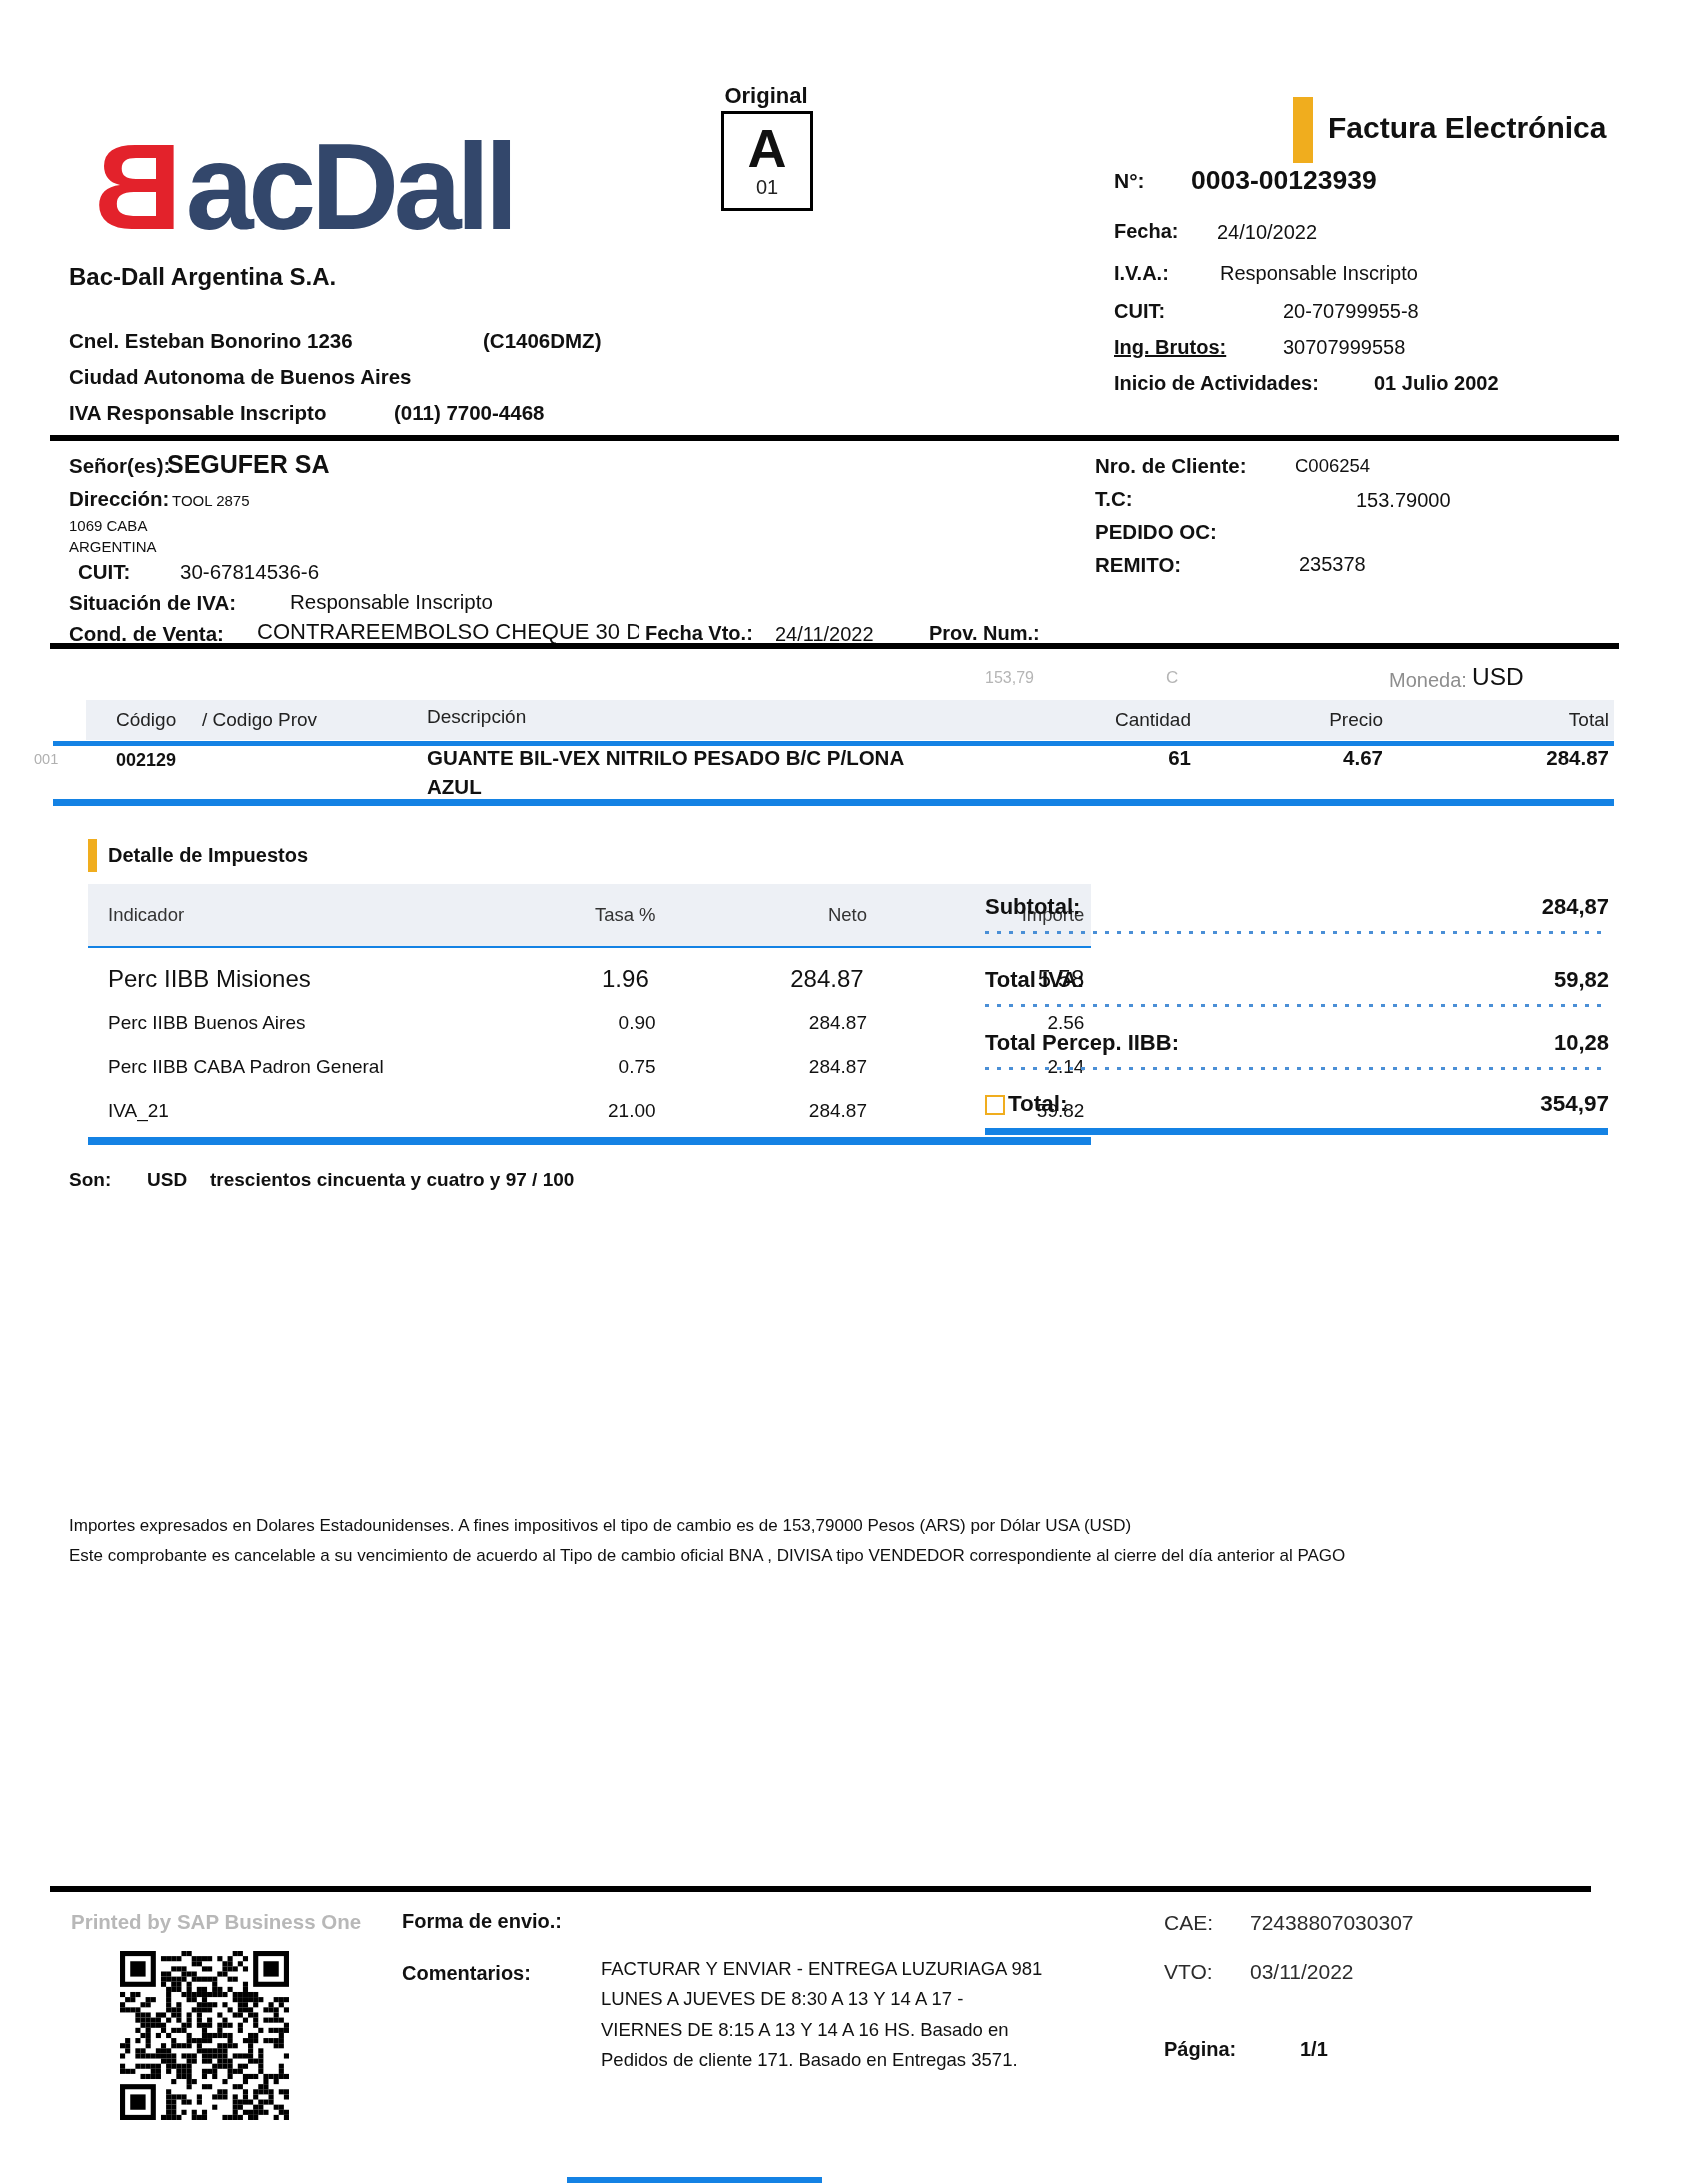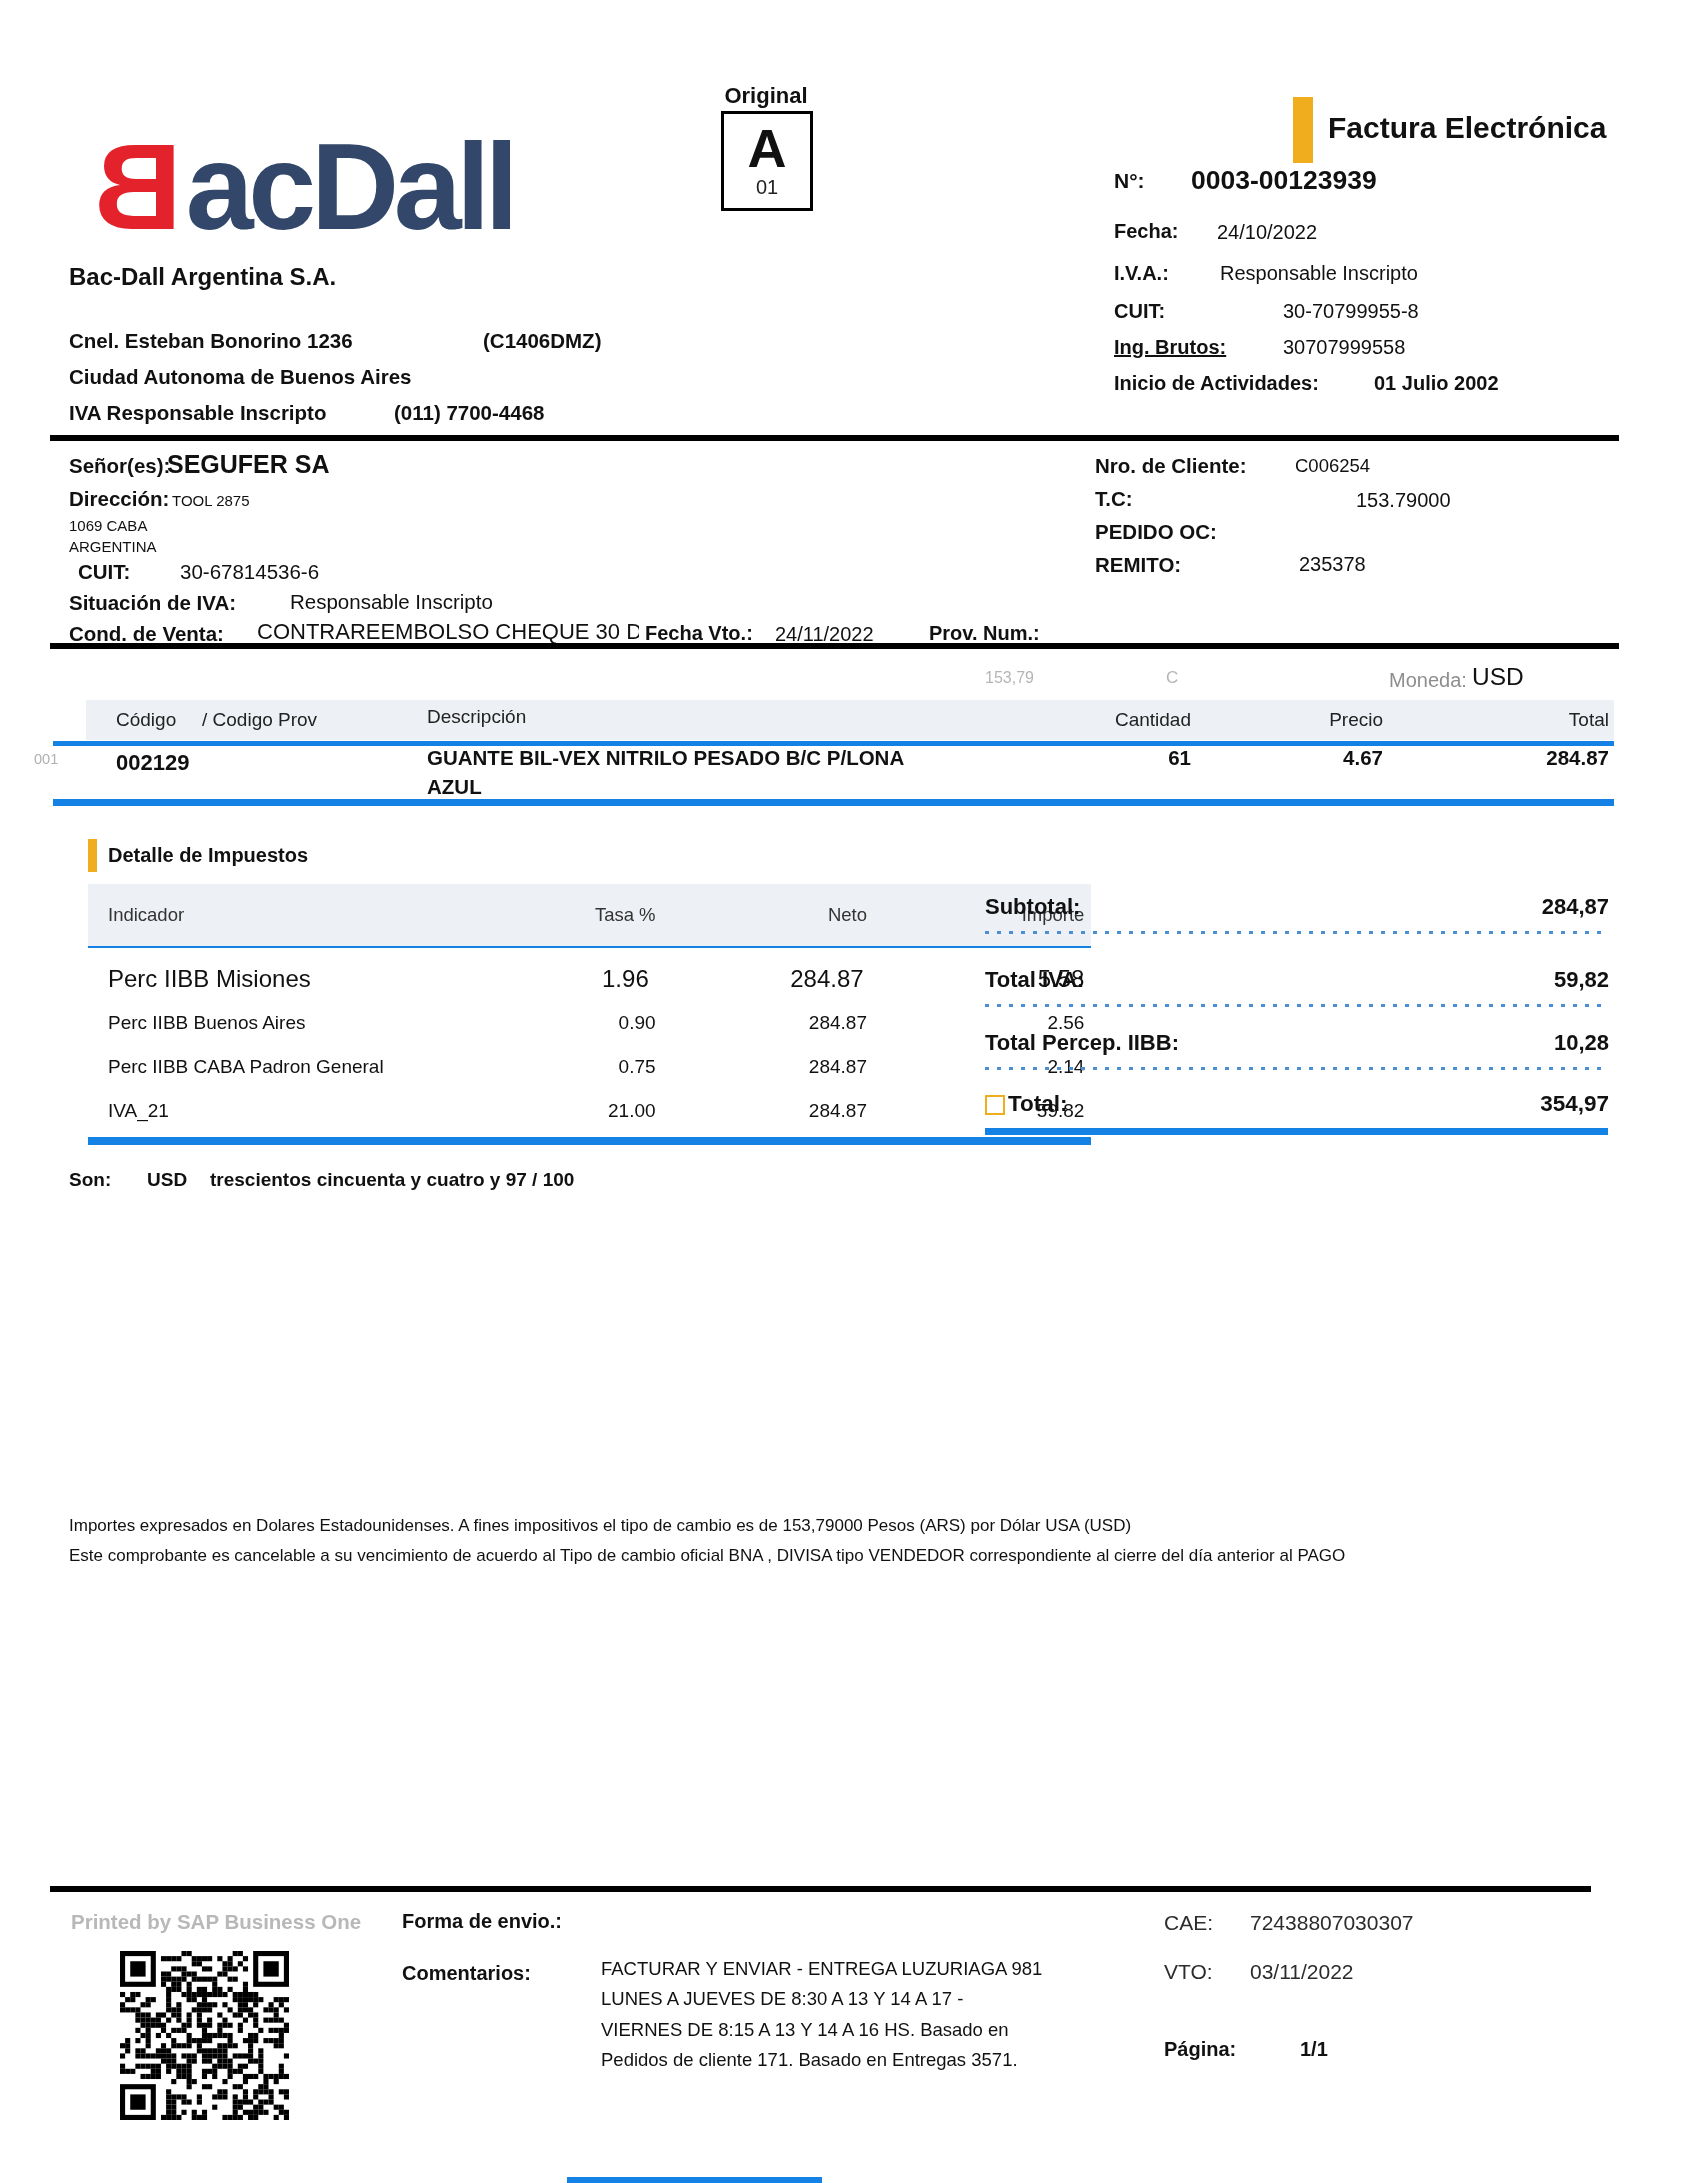--- a/index.html
+++ b/index.html
@@ -55,21 +55,21 @@
   <div class="abs b" style="left:1114px; top:169px; font-size:21px;">N°:</div>
   <div class="abs b" style="left:1191px; top:165px; font-size:26.5px;">0003-00123939</div>
 
   <div class="abs b" style="left:1114px; top:220px; font-size:20px;">Fecha:</div>
   <div class="abs" style="left:1217px; top:221px; font-size:20px;">24/10/2022</div>
 
   <div class="abs b" style="left:1114px; top:262px; font-size:20px;">I.V.A.:</div>
   <div class="abs" style="left:1220px; top:262px; font-size:20px;">Responsable Inscripto</div>
 
   <div class="abs b" style="left:1114px; top:300px; font-size:20px;">CUIT:</div>
-  <div class="abs" style="left:1283px; top:300px; font-size:20px;">30-70799955-8</div>
+  <div class="abs" style="left:1283px; top:300px; font-size:20px;">20-70799955-8</div>
 
   <div class="abs b" style="left:1114px; top:336px; font-size:20px;text-decoration:underline;">Ing. Brutos:</div>
   <div class="abs" style="left:1283px; top:336px; font-size:20px;">30707999558</div>
 
   <div class="abs b" style="left:1114px; top:372px; font-size:20px;">Inicio de Actividades:</div>
   <div class="abs b" style="left:1374px; top:372px; font-size:20px;">01 Julio 2002</div>
 
   <div class="abs b" style="left:69px; top:263px; font-size:24px;">Bac-Dall Argentina S.A.</div>
   <div class="abs b" style="left:69px; top:329px; font-size:20.5px;">Cnel. Esteban Bonorino 1236</div>
   <div class="abs b" style="left:483px; top:329px; font-size:20.5px;">(C1406DMZ)</div>
@@ -122,21 +122,21 @@
   <div class="abs" style="left:202px; top:709px; font-size:19px; color:#222;">/ Codigo Prov</div>
   <div class="abs" style="left:427px; top:706px; font-size:19px; color:#222;">Descripción</div>
   <div class="abs right" style="right:496px; top:709px; font-size:19px; color:#222;">Cantidad</div>
   <div class="abs right" style="right:304px; top:709px; font-size:19px; color:#222;">Precio</div>
   <div class="abs right" style="right:78px; top:709px; font-size:19px; color:#222;">Total</div>
 
   <div class="blueline" style="left:53px; top:741px; width:1561px; height:5.3px;"></div>
 
   <div>
     <div class="abs" style="left:34px; top:751px; font-size:14.6px; color:#b0b0b0;">001</div>
-    <div class="abs b" style="left:116px; top:750px; font-size:22px;">002129</div>
+    <div class="abs b" style="left:116px; top:750px; font-size:18px;">002129</div>
     <div class="abs b" style="left:427px; top:746px; font-size:20.5px;">GUANTE BIL-VEX NITRILO PESADO B/C P/LONA</div>
     <div class="abs b" style="left:427px; top:775px; font-size:20.5px;">AZUL</div>
     <div class="abs b right" style="right:496px; top:746px; font-size:20.5px;">61</div>
     <div class="abs b right" style="right:304px; top:746px; font-size:20.5px;">4.67</div>
     <div class="abs b right" style="right:78px; top:746px; font-size:20.5px;">284.87</div>
   </div>
 
   <div class="blueline" style="left:53px; top:799px; width:1561px; height:6.6px;"></div>
 
   <div class="ybar" style="left:88px; top:839px; width:9.3px; height:33px;"></div>

